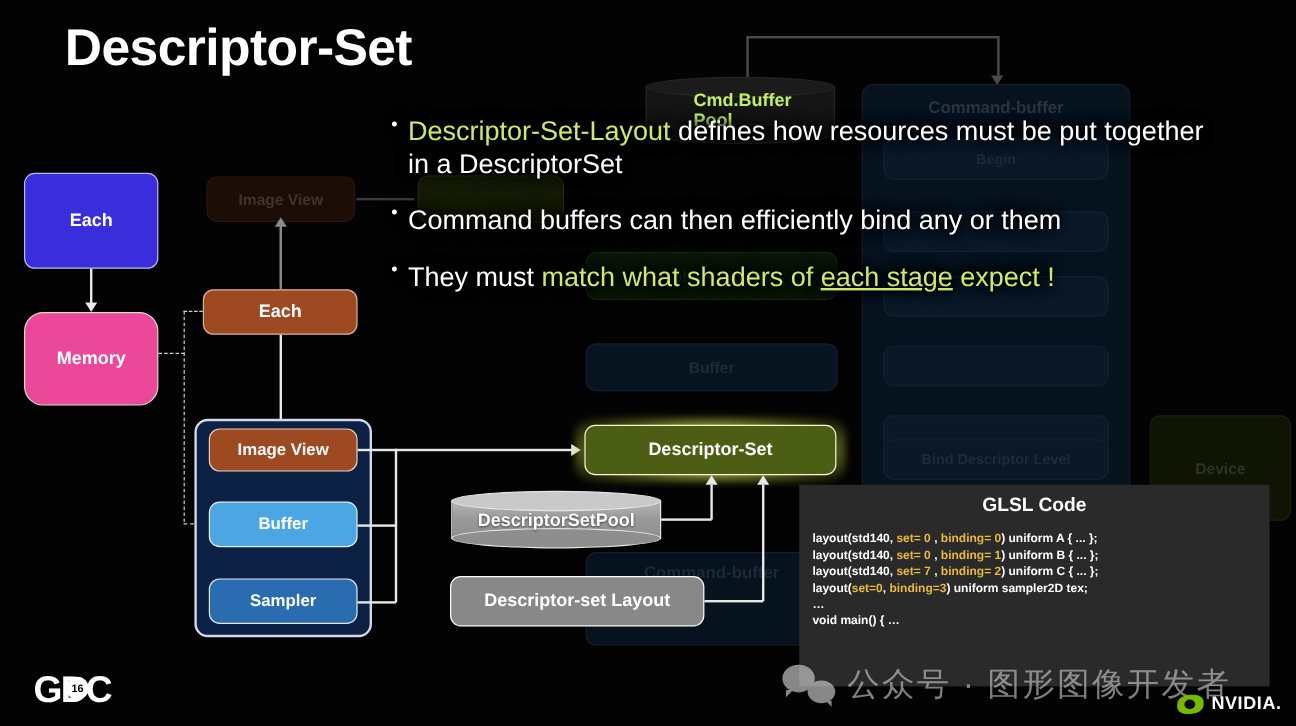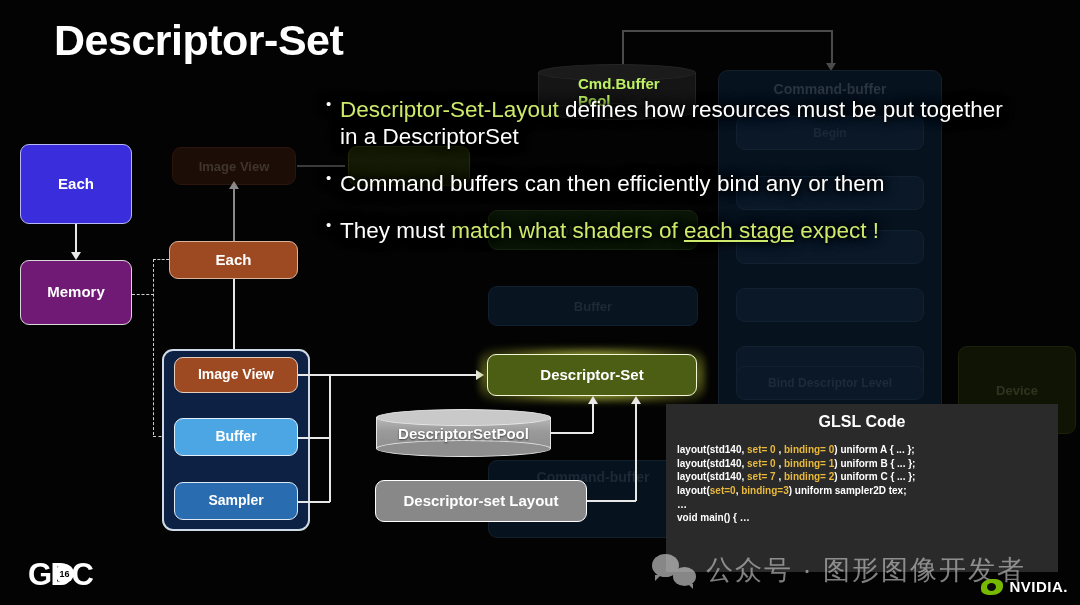--- a/index.html
+++ b/index.html
@@ -380,21 +380,21 @@
 
   <div id="title">Descriptor-Set</div>
 
   <div class="node solid-border" style="left:20px; top:144px; width:112px; height:80px; background:#3a2ddb; border-color:#b8b8f0;">
     <span>Each</span>
   </div>
 
   <div class="line-v" style="left:75px; top:224px; height:30px;"></div>
   <div class="arrow-down" style="left:71px; top:252px;"></div>
 
-  <div class="node solid-border" style="left:20px; top:260px; width:112px; height:65px; background:#701a75; border-color:#d8d8d8;">
+  <div class="node solid-border" style="left:20px; top:260px; width:112px; height:78px; background:#ec4899; border-color:#d8d8d8;border-radius:16px;">
     <span>Memory</span>
   </div>
 
   <div class="dash-h" style="left:132px; top:294px; width:22px;"></div>
   <div class="dash-v" style="left:153px; top:259px; height:176px;"></div>
   <div class="dash-h" style="left:153px; top:259px; width:16px;"></div>
   <div class="dash-h" style="left:153px; top:436px; width:25px;"></div>
 
   <div class="node solid-border" style="left:169px; top:241px; width:129px; height:38px; background:#9d4a22; border-color:#d8b49a;">
     <span>Each</span>

